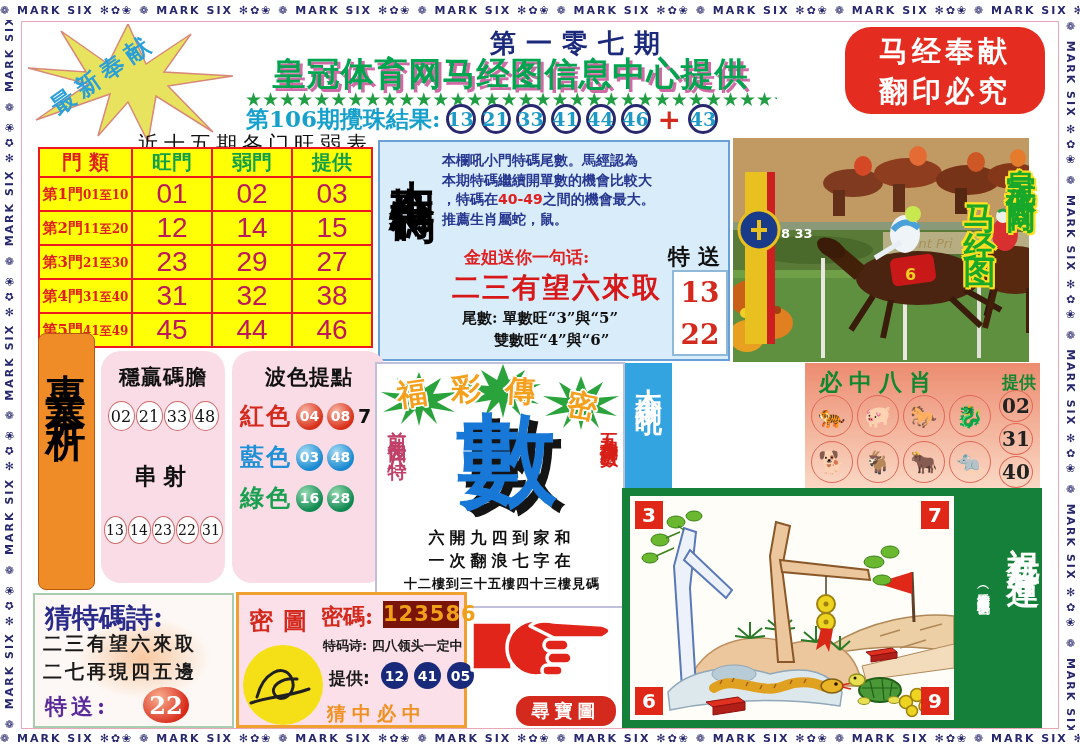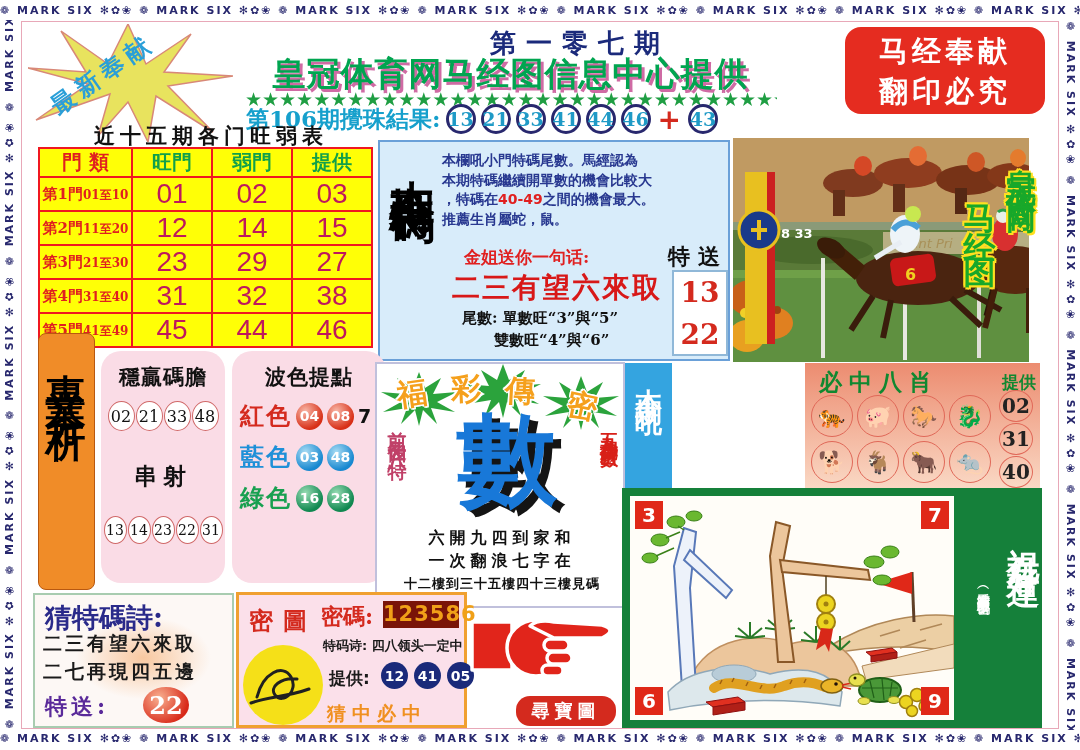--- a/index.html
+++ b/index.html
@@ -29,27 +29,27 @@
 .provider { left:243px; top:52px; width:535px; text-align:center; color:#00a550;
   font-weight:bold; font-size:33px; letter-spacing:1px; text-shadow:3px 3px 0 #cf6ba4; }
 .stars-row { left:245px; top:88px; width:532px; color:#1f9e43; font-size:19px;
   letter-spacing:0; white-space:nowrap; overflow:hidden; }
 .result-row { left:246px; top:102px; height:34px; display:flex; align-items:center; gap:5px; }
 .result-label { color:#16a0cc; font-weight:bold; font-size:23px; }
 .num-circle { display:inline-flex; align-items:center; justify-content:center; width:30px;
   height:30px; border:3px solid #28286e; border-radius:50%; color:#1f9ac6; font-weight:bold;
   font-size:19px; background:#fff; }
 .plus-sign { color:#d42a1e; font-weight:bold; font-size:28px; padding:0 2px; }
-.badge { left:845px; top:27px; width:200px; height:87px; background:#e52c20; border-radius:16px;
+.badge { left:845px; top:27px; width:200px; height:87px; background:#e52c20; border-radius:26px;
   color:#fff; font-weight:bold; font-size:29px; text-align:center; line-height:40px;
   padding-top:4px; letter-spacing:4px; }
 
 
-.table-title { left:50px; top:122px; width:322px; text-align:center; color:#111;
-  font-weight:bold; font-size:21px; letter-spacing:5px; }
+.table-title { left:50px; top:130px; width:322px; text-align:right; color:#111;
+  font-weight:normal; font-size:21px; letter-spacing:5px; }
 .hot-table { left:38px; top:147px; border-collapse:collapse; background:#ffff06; }
 .hot-table td,.hot-table th { border:2px solid #f01820; text-align:center; padding:0; }
 .hot-table th { height:29px; font-size:20px; }
 .hot-table td { height:26px; }
 .th-cat { color:#e02020; width:93px; }
 .th-g { color:#11a04a; width:80px; }
 .row-label { color:#e02020; font-weight:bold; font-size:15px; white-space:nowrap; }
 .row-label .range { font-size:12px; }
 .cell-num { font-family:Liberation Sans, sans-serif; font-size:28px; color:#be185d; }
 

